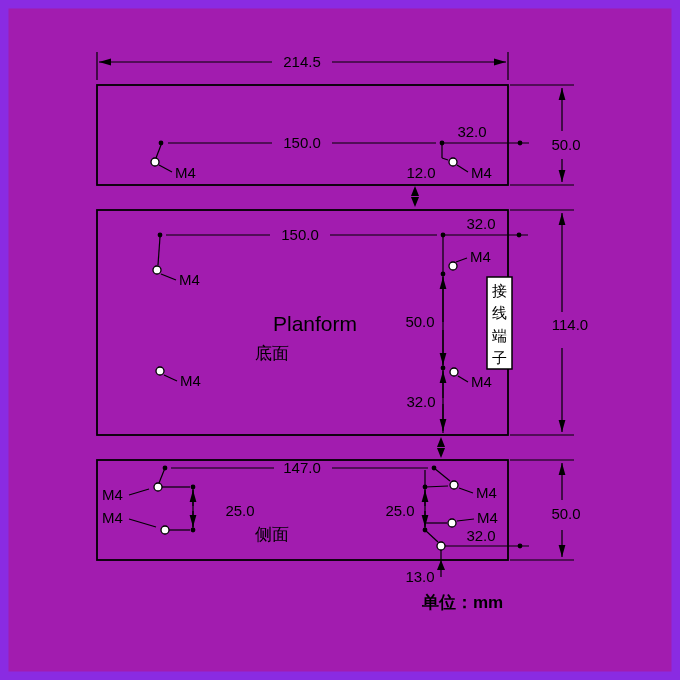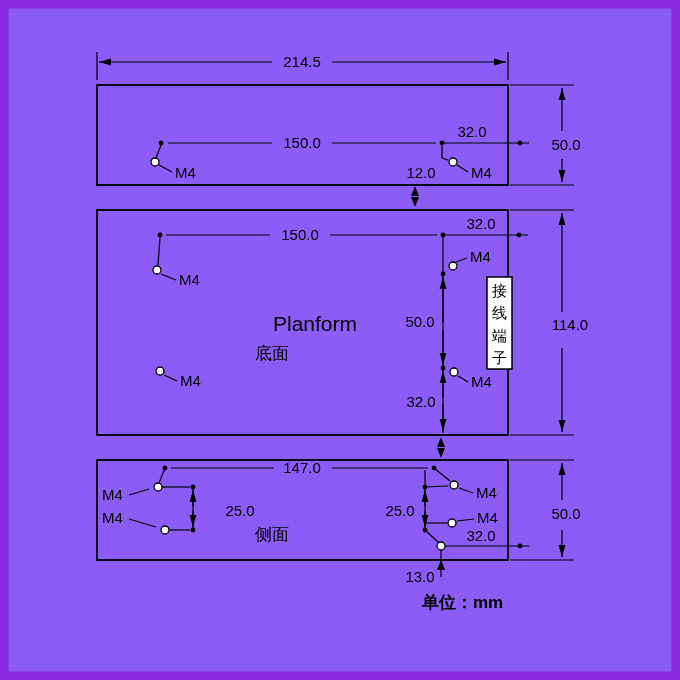--- a/index.html
+++ b/index.html
@@ -1,20 +1,20 @@
 <!DOCTYPE html>
 <html><head>
 <meta charset="utf-8">
 <style>
   html, body { margin: 0; padding: 0; background: #ffffff; }
   .stage {
     position: relative;
     width: 680px;
     height: 680px;
-    background: #8b5cf6;
+    background: #a21caf;
     font-family: "Liberation Sans", "DejaVu Sans", sans-serif;
     overflow: hidden;
   }
   svg { display: block; }
   text {
     fill: #000;
     font-family: "Liberation Sans", "DejaVu Sans", sans-serif;
   }
   .dim  { font-size: 15px; }
   .big  { font-size: 21px; }

